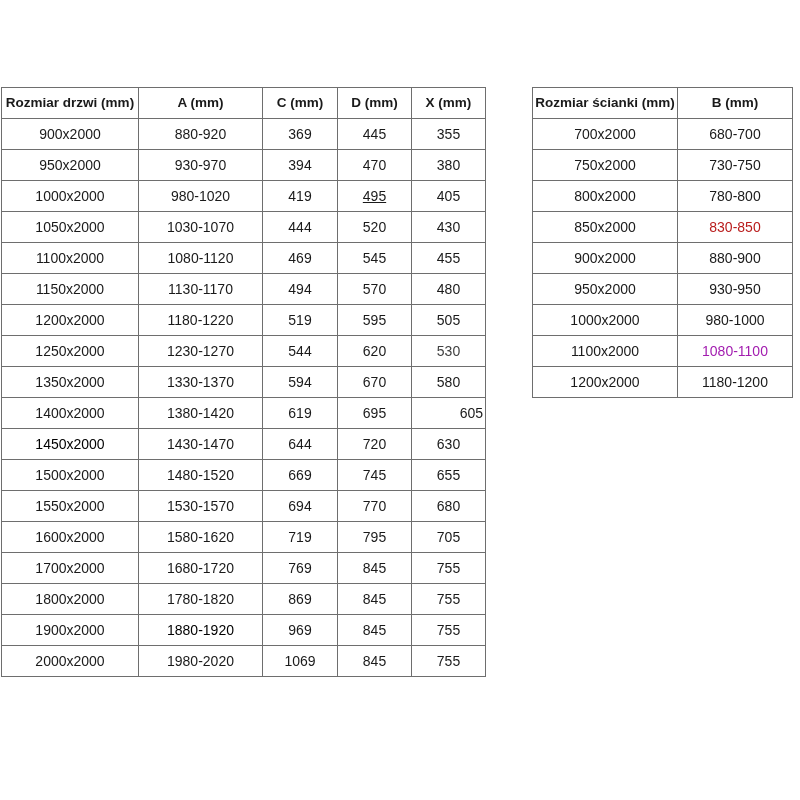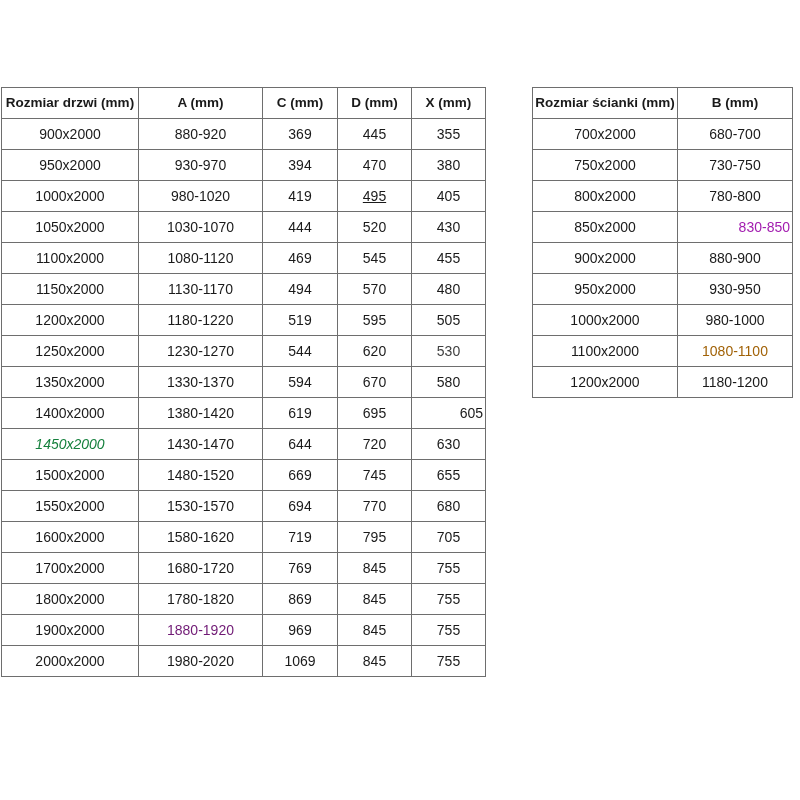--- a/index.html
+++ b/index.html
@@ -132,21 +132,21 @@
         <td style="border-color: rgb(110, 110, 110); color: rgb(26, 26, 26);">580</td>
       </tr>
       <tr>
         <td style="border-color: rgb(110, 110, 110); color: rgb(26, 26, 26);">1400x2000</td>
         <td style="border-color: rgb(110, 110, 110); color: rgb(26, 26, 26);">1380-1420</td>
         <td style="border-color: rgb(110, 110, 110); color: rgb(26, 26, 26);">619</td>
         <td style="border-color: rgb(110, 110, 110); color: rgb(26, 26, 26);">695</td>
         <td style="border-color: rgb(110, 110, 110); color: rgb(26, 26, 26); text-align: right;">605</td>
       </tr>
       <tr>
-        <td style="border-color: rgb(110, 110, 110); color: #15803d; font-style: italic;">1450x2000</td>
+        <td style="border-color: rgb(110, 110, 110); color: #000000;">1450x2000</td>
         <td style="border-color: rgb(110, 110, 110); color: rgb(26, 26, 26);">1430-1470</td>
         <td style="border-color: rgb(110, 110, 110); color: rgb(26, 26, 26);">644</td>
         <td style="border-color: rgb(110, 110, 110); color: rgb(26, 26, 26);">720</td>
         <td style="border-color: rgb(110, 110, 110); color: rgb(26, 26, 26);">630</td>
       </tr>
       <tr>
         <td style="border-color: rgb(110, 110, 110); color: rgb(26, 26, 26);">1500x2000</td>
         <td style="border-color: rgb(110, 110, 110); color: rgb(26, 26, 26);">1480-1520</td>
         <td style="border-color: rgb(110, 110, 110); color: rgb(26, 26, 26);">669</td>
         <td style="border-color: rgb(110, 110, 110); color: rgb(26, 26, 26);">745</td>
@@ -175,21 +175,21 @@
       </tr>
       <tr>
         <td style="border-color: rgb(110, 110, 110); color: rgb(26, 26, 26);">1800x2000</td>
         <td style="border-color: rgb(110, 110, 110); color: rgb(26, 26, 26);">1780-1820</td>
         <td style="border-color: rgb(110, 110, 110); color: rgb(26, 26, 26);">869</td>
         <td style="border-color: rgb(110, 110, 110); color: rgb(26, 26, 26);">845</td>
         <td style="border-color: rgb(110, 110, 110); color: rgb(26, 26, 26);">755</td>
       </tr>
       <tr>
         <td style="border-color: rgb(110, 110, 110); color: rgb(26, 26, 26);">1900x2000</td>
-        <td style="border-color: rgb(110, 110, 110); color: #701a75;">1880-1920</td>
+        <td style="border-color: rgb(110, 110, 110); color: #000000;">1880-1920</td>
         <td style="border-color: rgb(110, 110, 110); color: rgb(26, 26, 26);">969</td>
         <td style="border-color: rgb(110, 110, 110); color: rgb(26, 26, 26);">845</td>
         <td style="border-color: rgb(110, 110, 110); color: rgb(26, 26, 26);">755</td>
       </tr>
       <tr>
         <td style="border-color: rgb(110, 110, 110); color: rgb(26, 26, 26);">2000x2000</td>
         <td style="border-color: rgb(110, 110, 110); color: rgb(26, 26, 26);">1980-2020</td>
         <td style="border-color: rgb(110, 110, 110); color: rgb(26, 26, 26);">1069</td>
         <td style="border-color: rgb(110, 110, 110); color: rgb(26, 26, 26);">845</td>
         <td style="border-color: rgb(110, 110, 110); color: rgb(26, 26, 26);">755</td>
@@ -216,36 +216,36 @@
       <tr>
         <td style="border-color: rgb(110, 110, 110); color: rgb(26, 26, 26);">750x2000</td>
         <td style="border-color: rgb(110, 110, 110); color: rgb(26, 26, 26);">730-750</td>
       </tr>
       <tr>
         <td style="border-color: rgb(110, 110, 110); color: rgb(26, 26, 26);">800x2000</td>
         <td style="border-color: rgb(110, 110, 110); color: rgb(26, 26, 26);">780-800</td>
       </tr>
       <tr>
         <td style="border-color: rgb(110, 110, 110); color: rgb(26, 26, 26);">850x2000</td>
-        <td style="border-color: rgb(110, 110, 110); color: #a21caf; text-align: right;">830-850</td>
+        <td style="border-color: rgb(110, 110, 110); color: #b91c1c;">830-850</td>
       </tr>
       <tr>
         <td style="border-color: rgb(110, 110, 110); color: rgb(26, 26, 26);">900x2000</td>
         <td style="border-color: rgb(110, 110, 110); color: rgb(26, 26, 26);">880-900</td>
       </tr>
       <tr>
         <td style="border-color: rgb(110, 110, 110); color: rgb(26, 26, 26);">950x2000</td>
         <td style="border-color: rgb(110, 110, 110); color: rgb(26, 26, 26);">930-950</td>
       </tr>
       <tr>
         <td style="border-color: rgb(110, 110, 110); color: rgb(26, 26, 26);">1000x2000</td>
         <td style="border-color: rgb(110, 110, 110); color: rgb(26, 26, 26);">980-1000</td>
       </tr>
       <tr>
         <td style="border-color: rgb(110, 110, 110); color: rgb(26, 26, 26);">1100x2000</td>
-        <td style="border-color: rgb(110, 110, 110); color: #a16207;">1080-1100</td>
+        <td style="border-color: rgb(110, 110, 110); color: #a21caf;">1080-1100</td>
       </tr>
       <tr>
         <td style="border-color: rgb(110, 110, 110); color: rgb(26, 26, 26);">1200x2000</td>
         <td style="border-color: rgb(110, 110, 110); color: rgb(26, 26, 26);">1180-1200</td>
       </tr>
     </tbody>
 </table>
 
 </body></html>

